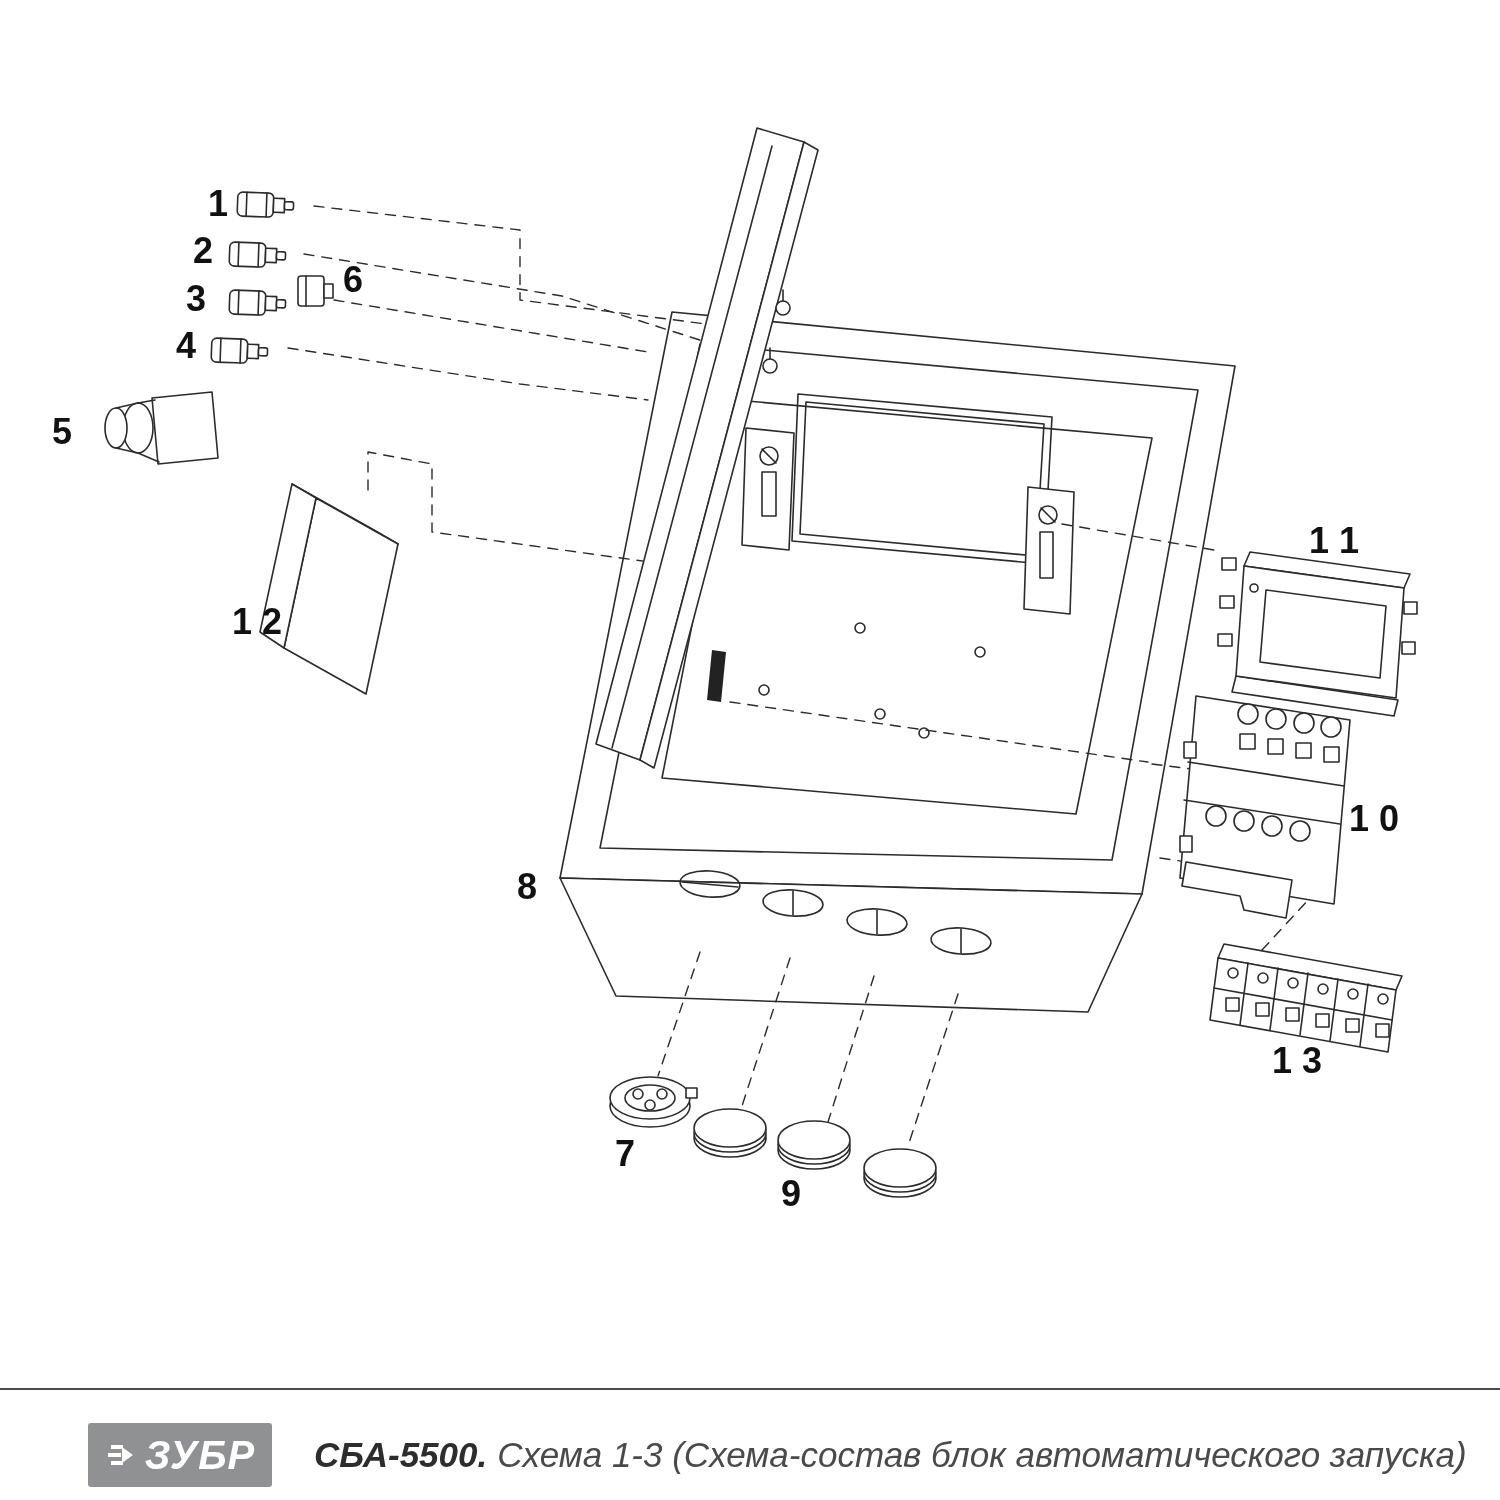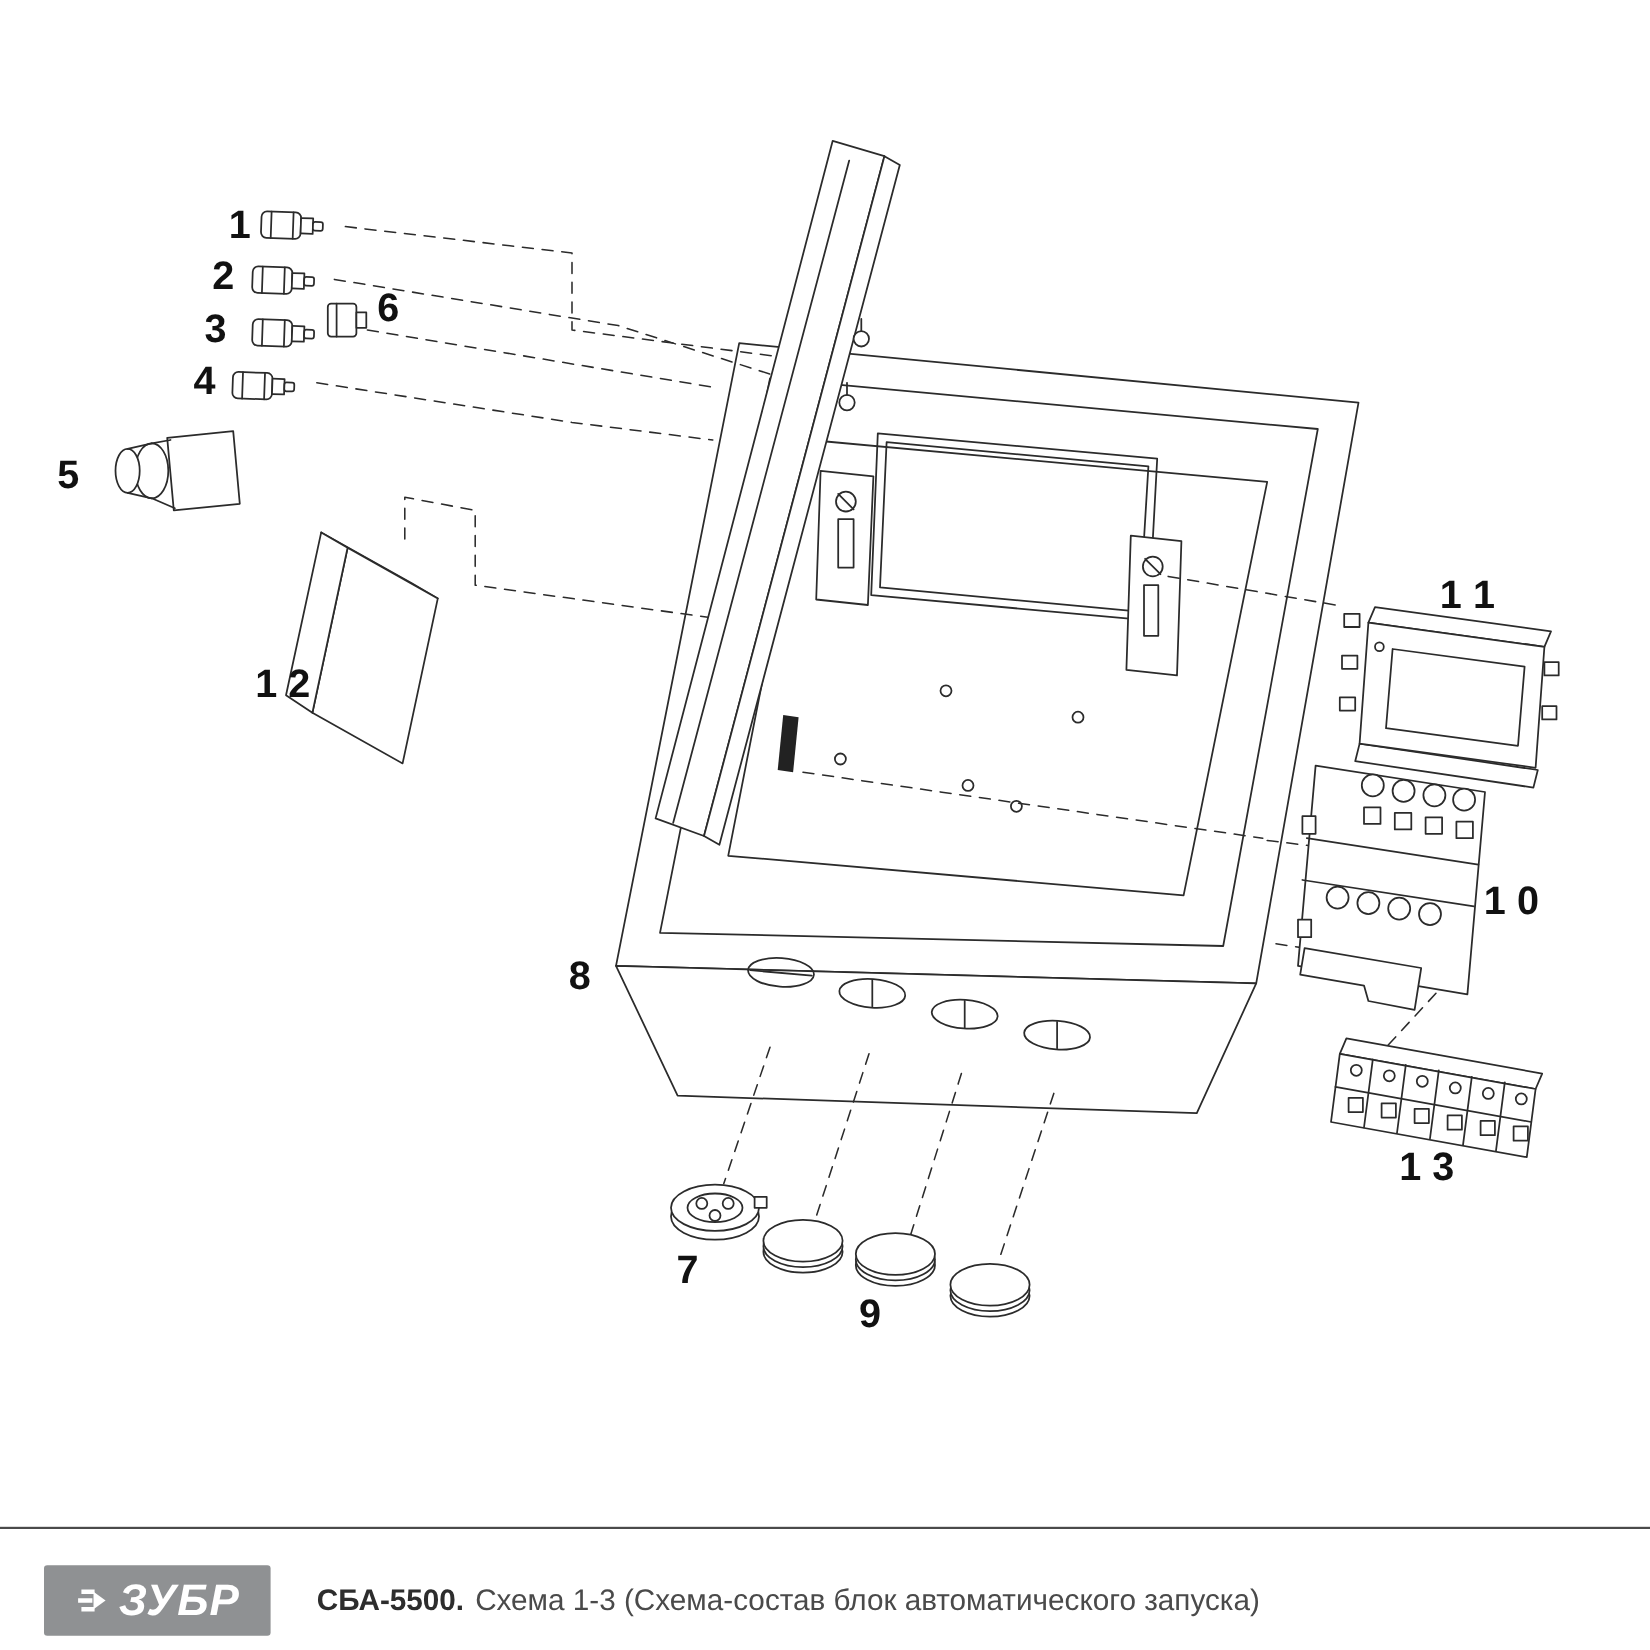--- a/index.html
+++ b/index.html
@@ -8,26 +8,26 @@
   .page { position:absolute; inset:0; background:#fff; }
   .diagram { position:absolute; top:0; left:0; }
   .labels text {
     font-family:"Liberation Sans","DejaVu Sans",sans-serif;
     font-weight:700; font-size:36px; text-anchor:middle; fill:#111111;
   }
   .footer { position:absolute; left:0; top:1388px; width:1500px; height:112px; background:#fff; }
   .footer-rule { width:1500px; height:2px; background:#4a4a4a; }
   .footer-content { display:flex; align-items:center; gap:42px; padding:33px 0 0 40px; }
   .brand-box {
-    width:206px; height:64px; border-radius:3px;
+    width:184px; height:64px; border-radius:3px;
     display:flex; align-items:center; justify-content:center; gap:10px;
-    color:#fff; flex:0 0 auto;
+    color:#fff; flex:0 0 auto;margin-left:48px;
   }
   .brand-text { font-weight:700; font-style:italic; font-size:40px; letter-spacing:1px; line-height:1; }
-  .caption { font-size:27px; color:#4a4a4a; white-space:nowrap; }
+  .caption { font-size:35px; color:#4a4a4a; white-space:nowrap;font-style:italic; }
   .caption .model { font-weight:700; color:#2d2d2d; margin-right:10px; }
 </style>
 </head>
 <body>
 
 <div class="page">
 
   <svg class="diagram" width="1500" height="1390" viewBox="0 0 1500 1390" xmlns="http://www.w3.org/2000/svg">
     <defs>
       <g id="connector">

